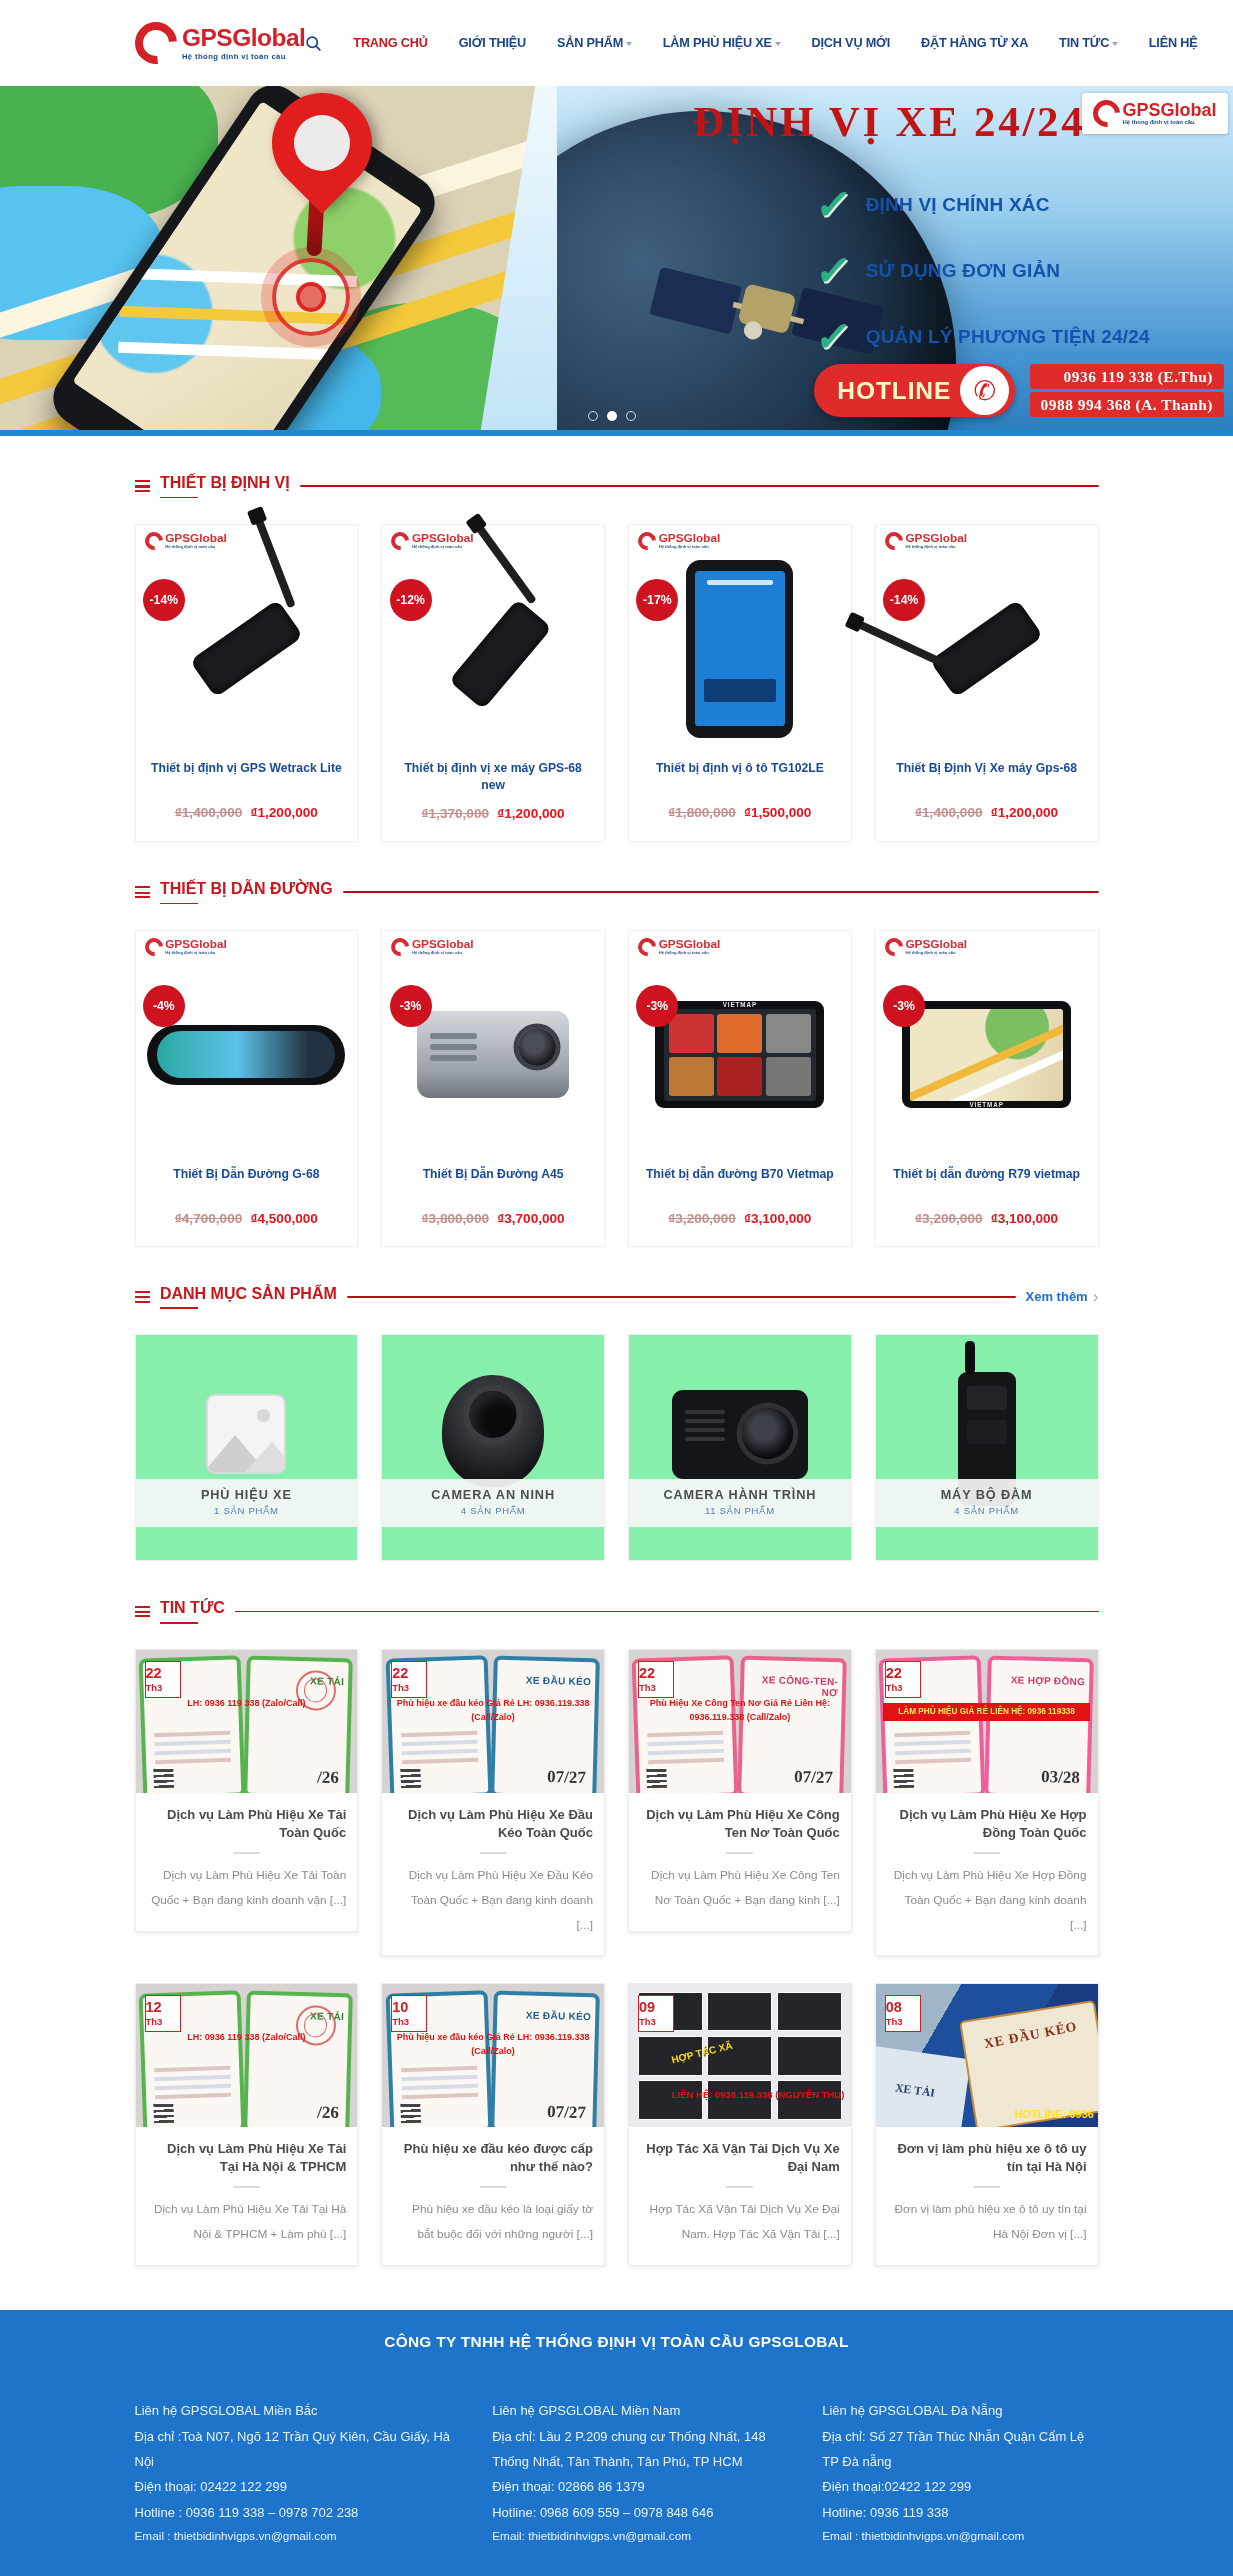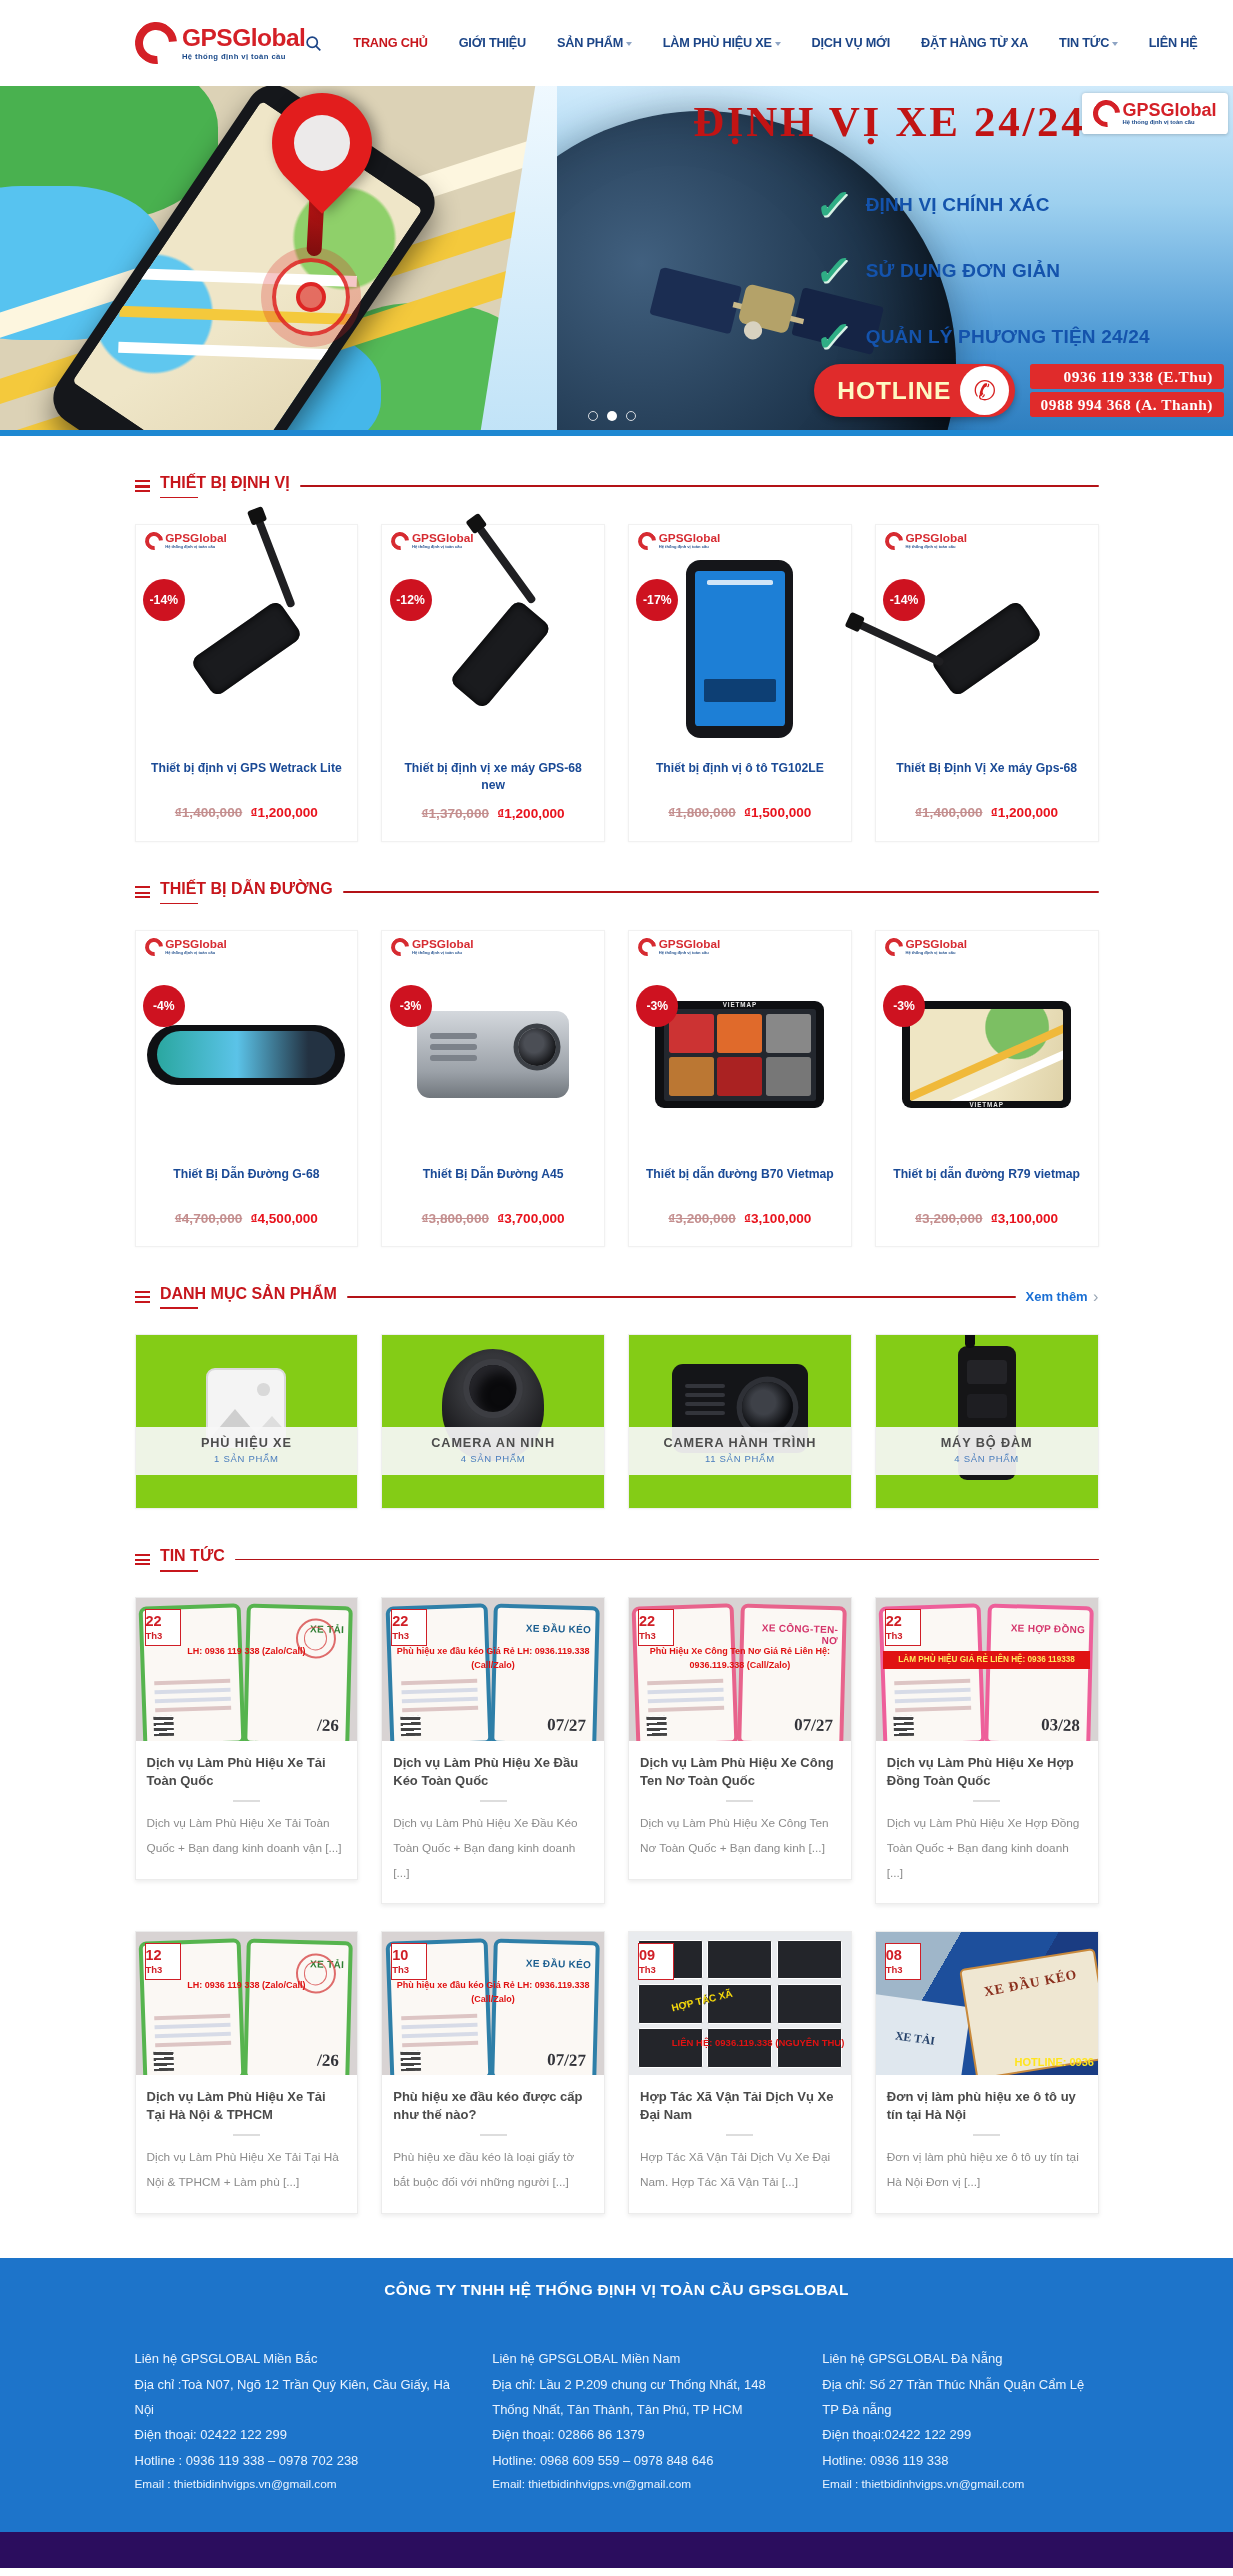--- a/index.html
+++ b/index.html
@@ -148,21 +148,21 @@
   .dev-nav .scr-red i:nth-child(4){ background:#b73; } .dev-nav .scr-red i:nth-child(5){ background:#a22; }
   .dev-nav .scr-red i:nth-child(6){ background:#777; }
   .dev-nav .scr-map2 { height:100%; border-radius:2.7px; position:relative; overflow:hidden;
                        background:radial-gradient(circle at 70% 20%, #7cbf63 0 24%, transparent 25%),
                                   linear-gradient(105deg,#efe6c4 60%, #dfd2a8 100%); }
   .dev-nav .scr-map2::after { content:""; position:absolute; width:199px; height:8.2px; background:#f0b93a;
                               top:50%; left:-14.5px; transform:rotate(-24deg); box-shadow:0 23.6px 0 #fff; }
   .dev-nav .brand.bottom { top:auto; bottom:-0.9px; }
 
   
-  .cat-card { position:relative; border:0.9px solid #efefef; background:#84cc16; height:175px; cursor:pointer;
+  .cat-card { position:relative; border:0.9px solid #efefef; background:#86efac; height:227px; cursor:pointer;
               box-shadow:0 0.9px 2.7px rgba(0,0,0,.05); overflow:hidden; }
   .cat-img { position:absolute; inset:0; display:flex; align-items:center; justify-content:center; padding-bottom:27px; }
   .cat-label { position:absolute; left:0; right:0; bottom:33px; background:rgba(246,246,246,.93);
                text-align:center; padding:9px 3.6px 11px; }
   .cat-name { color:#4d4d4d; font-weight:bold; font-size:12.7px; letter-spacing:0.9px; }
   .cat-count { color:#4a7dbd; font-size:9.5px; margin-top:3.6px; letter-spacing:0.7px; }
   .ph-image { width:80px; height:80px; background:#f4f4f4; border:2.7px solid #d9d9d9; border-radius:9px;
               position:relative; overflow:hidden; }
   .ph-image::before { content:""; position:absolute; bottom:-7.3px; left:-11px; border-left:38px solid transparent;
                       border-right:38px solid transparent; border-bottom:45px solid #cfcfcf; }
@@ -185,21 +185,21 @@
 
   
   .news-grid { display:grid; grid-template-columns:repeat(4,1fr); gap:23px; align-items:start; }
   .news-grid + .news-grid { margin-top:27px; }
   .news-card { background:#fff; border:0.9px solid #ececec; box-shadow:0 1.8px 4.5px rgba(0,0,0,.08); cursor:pointer; }
   .news-img { height:143px; position:relative; overflow:hidden; }
   .date-badge { position:absolute; top:11px; left:9px; width:36px; background:#fff; border:1.8px solid #d01e26;
                 padding:3.6px 0 4.5px; z-index:3; }
   .date-day { color:#d01e26; font-weight:bold; font-size:14.5px; line-height:1.1; }
   .date-month { color:#d01e26; font-size:9.5px; font-weight:bold; }
-  .news-body { padding:12.7px 11px 18px; text-align:left; }
+  .news-body { padding:12.7px 11px 18px; text-align:right; }
   .news-title { color:#4a4a4a; font-weight:bold; font-size:13px; line-height:1.4; min-height:36px; }
   .news-divider { width:27px; height:1.8px; background:#ddd; margin:10px auto 9px; }
   .news-excerpt { color:#8b8b8b; font-size:11.8px; line-height:2.1; }
 
   .img-doc { width:100%; height:100%; background:#d8d3d3; position:relative; }
   .img-doc .doc-a, .img-doc .doc-b { position:absolute; top:7.3px; bottom:-5.4px; background:#fbf8f4; }
   .img-doc .doc-a { left:5.4px; width:46%; border:4.5px solid var(--bd); border-radius:7.3px; transform:rotate(-2deg); }
   .img-doc .doc-b { right:5.4px; width:48%; border:4.5px solid var(--bd); border-radius:7.3px; transform:rotate(1.5deg); padding:5.4px 4.5px; }
   .img-doc .doc-label { color:var(--lab); font-weight:bold; font-size:10px; text-align:right; margin-top:9px; letter-spacing:0.3px; }
   .img-doc .doc-stamp { position:absolute; bottom:7.3px; right:7.3px; color:#33343a; font-weight:bold; font-size:17px;

